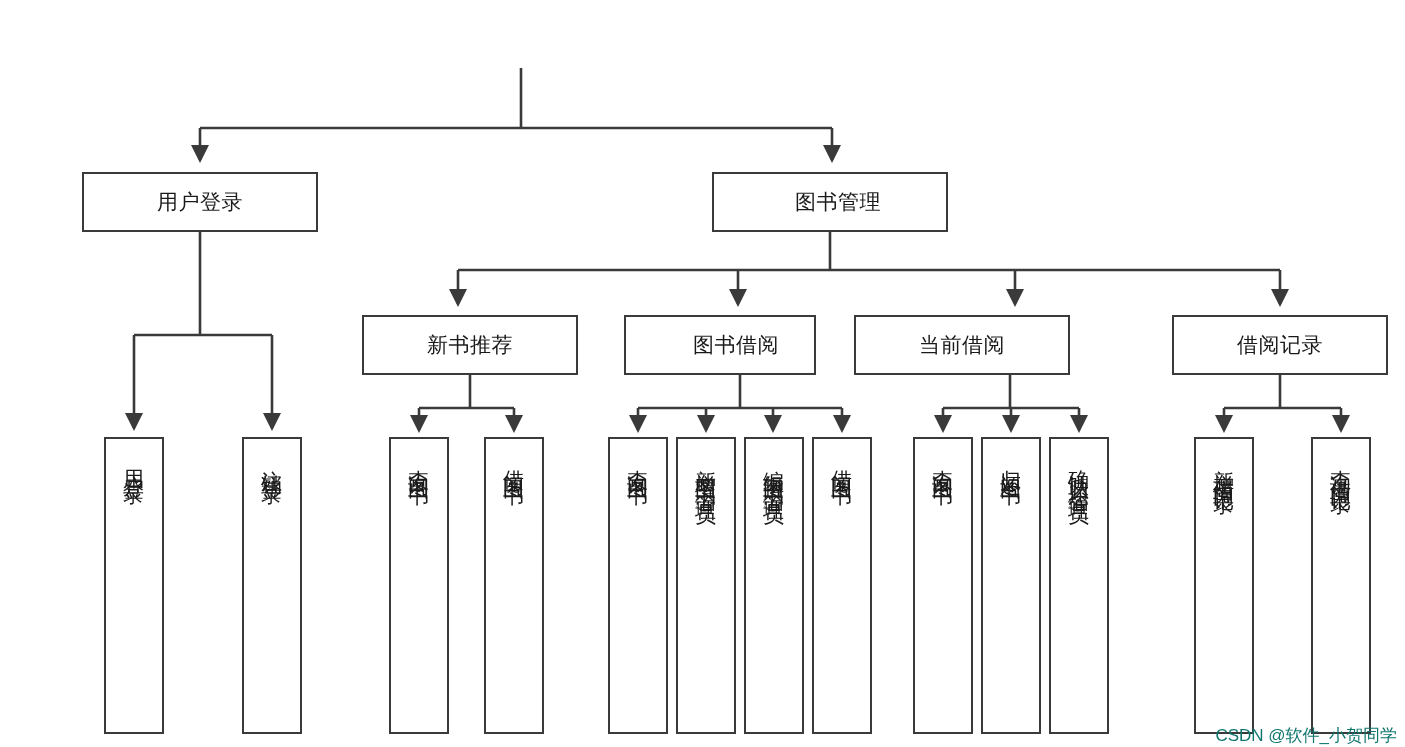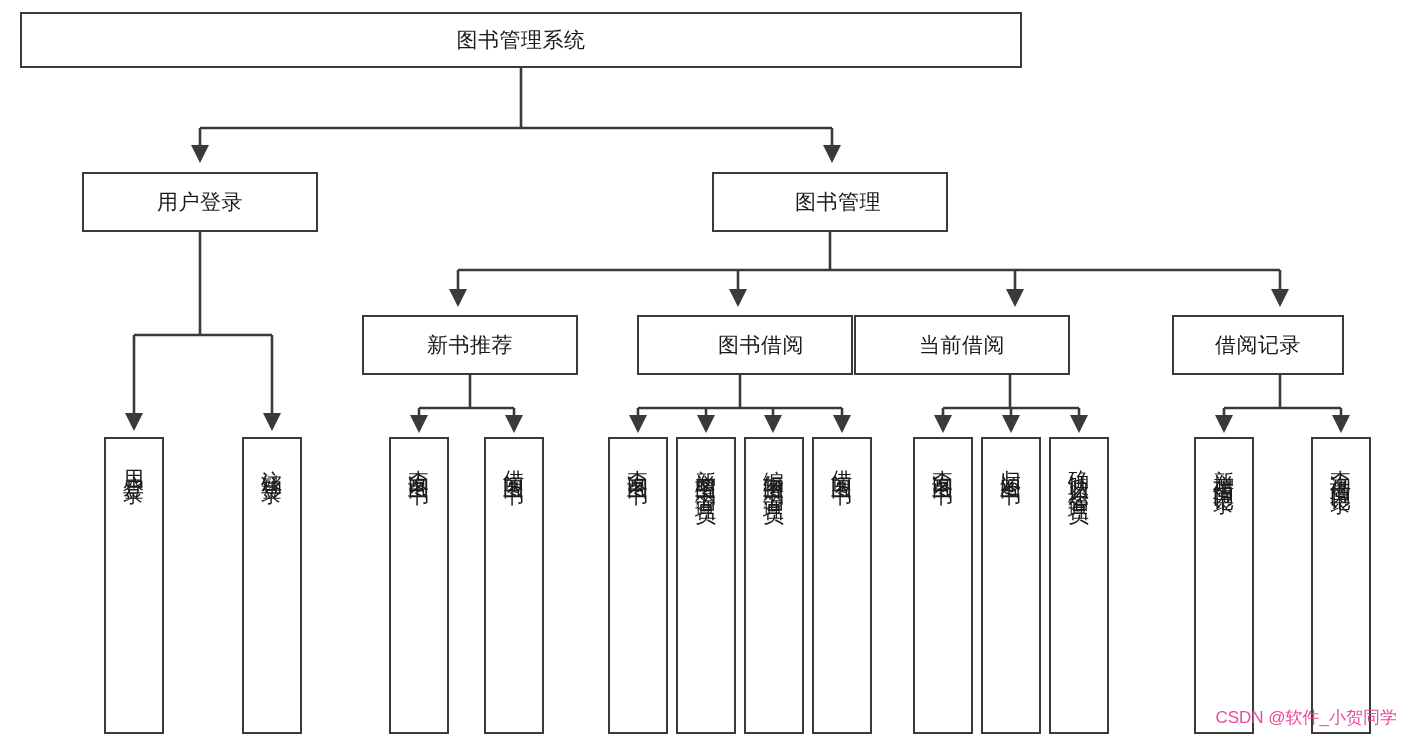--- a/index.html
+++ b/index.html
@@ -51,23 +51,23 @@
     writing-mode: vertical-rl;
     text-orientation: upright;
     font-size: 21px;
     letter-spacing: 5px;
     line-height: 1;
     white-space: nowrap;
   }
   #watermark {
     position: absolute;
     right: 8px;
-    bottom: 18px;
+    bottom: 0;
     font-size: 17px;
-    color: #ec4899;
+    color: #0f766e;
     z-index: 5;
     white-space: nowrap;
     pointer-events: none;
   }
 </style>
 </head>
 <body>
 
 <div id="canvas">
 
@@ -114,41 +114,38 @@
       <path d="M 1011 408 L 1011 430" marker-end="url(#arrow)"></path>
       <path d="M 1079 408 L 1079 430" marker-end="url(#arrow)"></path>
 
       <path d="M 1280 375 L 1280 408"></path>
       <path d="M 1224 408 L 1341 408"></path>
       <path d="M 1224 408 L 1224 430" marker-end="url(#arrow)"></path>
       <path d="M 1341 408 L 1341 430" marker-end="url(#arrow)"></path>
     </g>
   </svg>
 
-  <div class="node" style="left:20px; top:12px; width:1002px; height:56px;">
-    <span class="label">图书管理系统</span>
-  </div>
 
   <div class="node" style="left:82px; top:172px; width:236px; height:60px;">
     <span class="label">用户登录</span>
   </div>
   <div class="node" style="left:712px; top:172px; width:236px; height:60px;padding-left:16px;">
     <span class="label">图书管理</span>
   </div>
 
   <div class="node" style="left:362px; top:315px; width:216px; height:60px;justify-content:center;">
     <span class="label">新书推荐</span>
   </div>
-  <div class="node" style="left:637px; top:315px; width:216px; height:60px;padding-left:32px;">
+  <div class="node" style="left:624px; top:315px; width:192px; height:60px;padding-left:32px;">
     <span class="label">图书借阅</span>
   </div>
   <div class="node" style="left:854px; top:315px; width:216px; height:60px;">
     <span class="label">当前借阅</span>
   </div>
-  <div class="node" style="left:1172px; top:315px; width:172px; height:60px;">
+  <div class="node" style="left:1172px; top:315px; width:216px; height:60px;">
     <span class="label">借阅记录</span>
   </div>
 
   <div class="node leaf" style="left:104px; top:437px; width:60px; height:297px;">
     <span class="label">用户登录</span>
   </div>
   <div class="node leaf" style="left:242px; top:437px; width:60px; height:297px;">
     <span class="label">注销登录</span>
   </div>
 

